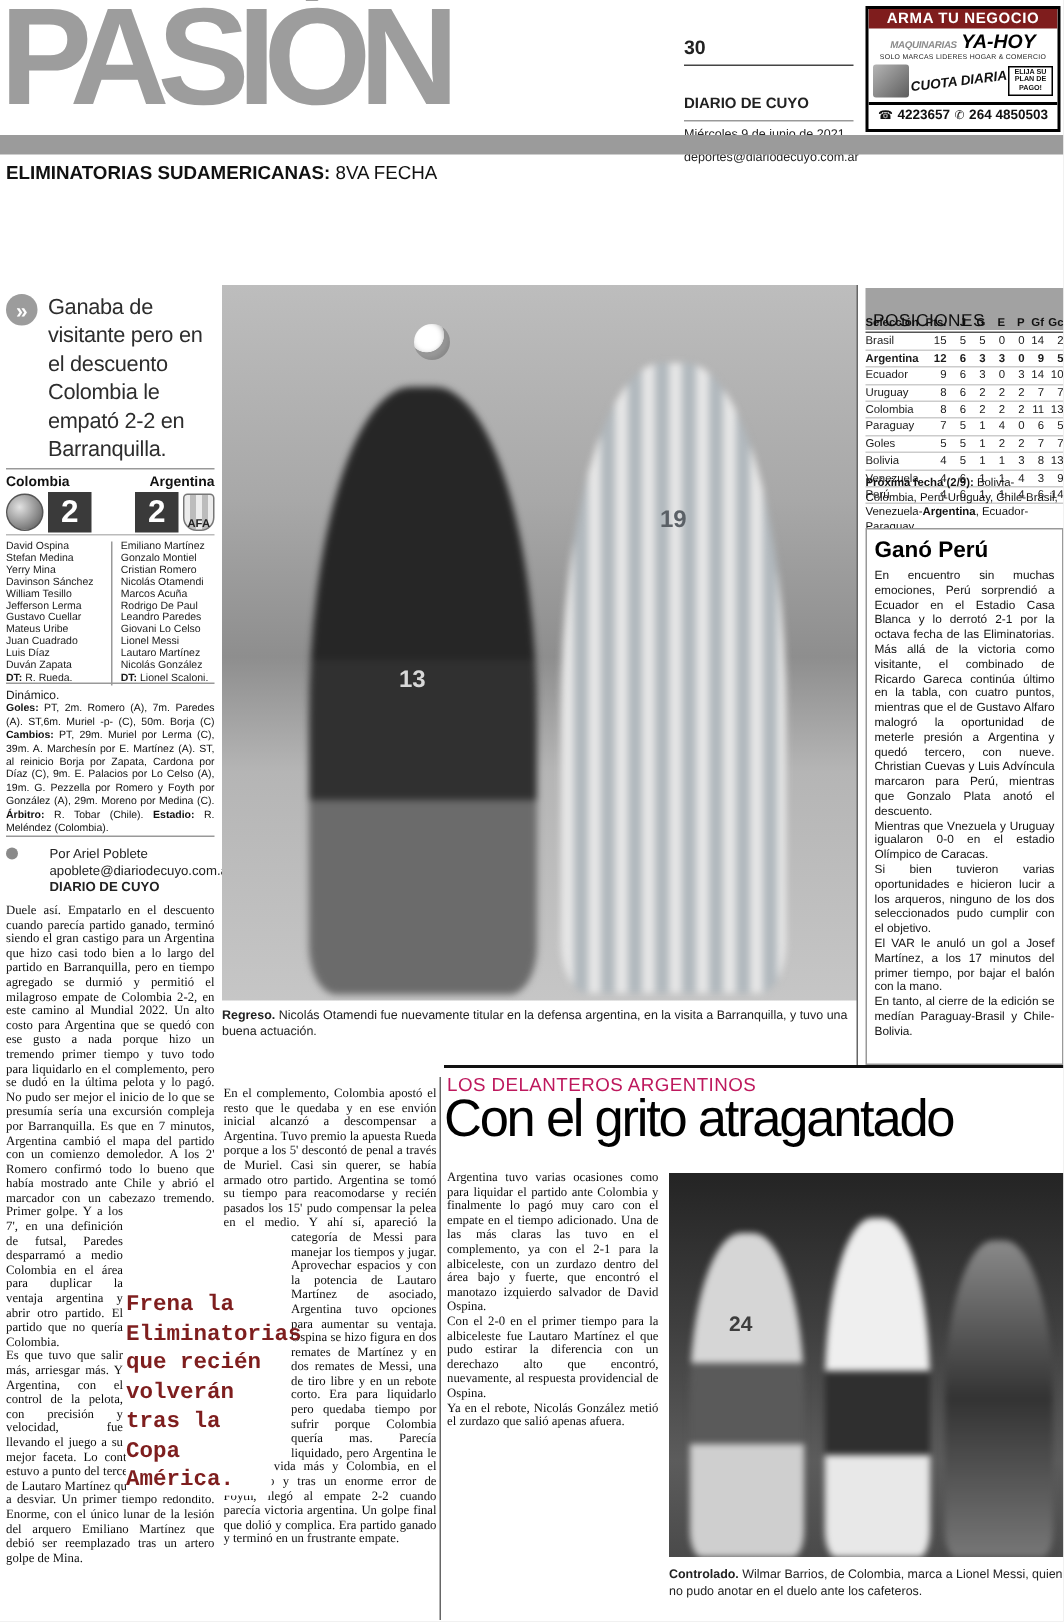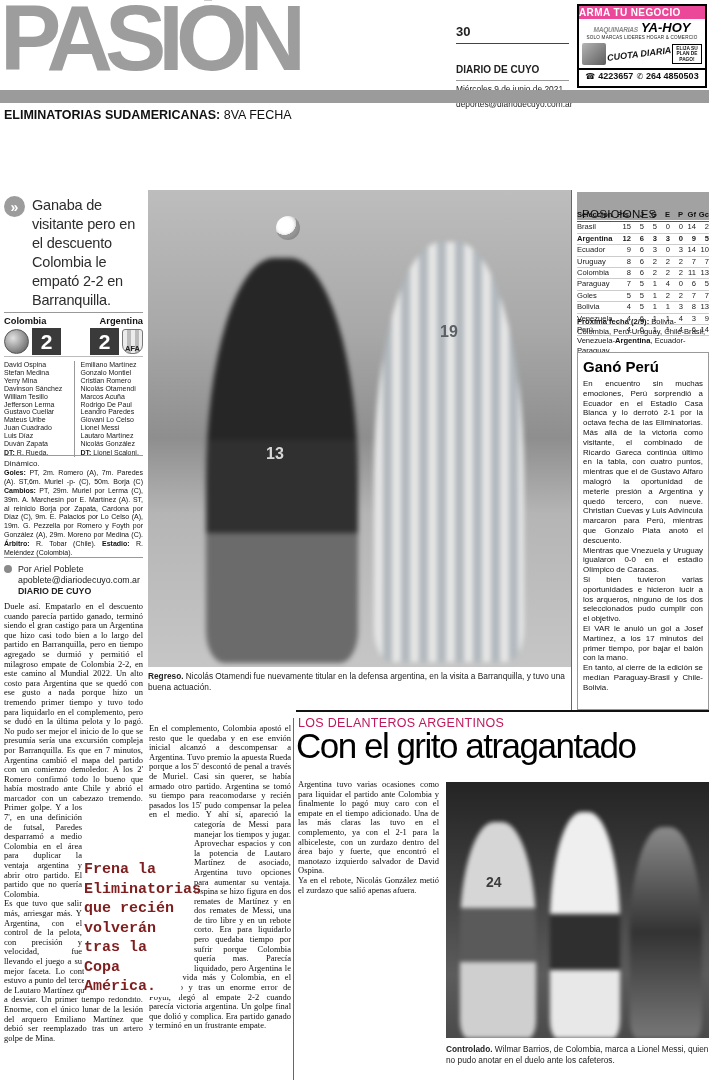--- a/index.html
+++ b/index.html
@@ -8,21 +8,21 @@
   .page *{box-sizing:border-box}
 
   
   .logo{position:absolute;left:0;top:-8px;font-size:92px;font-weight:800;letter-spacing:-8px;
         color:#9d9d9d;line-height:1;white-space:nowrap}
   .mh-info{position:absolute;left:456px;top:24px;width:113px;font-size:8.4px;line-height:1.25;color:#222}
   .mh-page{font-weight:800;font-size:13px;border-bottom:1px solid #444;padding-bottom:3px;margin-bottom:20px}
   .mh-name{font-weight:800;font-size:10px;border-bottom:1px solid #999;padding-bottom:3px;margin-bottom:3px}
   .mh-date{border-bottom:1px solid #999;padding-bottom:2px;margin-bottom:2px}
   .ad{position:absolute;left:577px;top:4px;width:130px;height:84px;border:2px solid #000;overflow:hidden;background:#fff}
-  .ad-top{background:#ec4899;color:#fff;font-weight:800;font-size:10px;padding:1px 0;letter-spacing:.4px}
+  .ad-top{background:#7f1d1d;color:#fff;font-weight:800;font-size:10px;text-align:center;padding:1px 0;letter-spacing:.4px}
   .ad-brandrow{display:flex;align-items:baseline;justify-content:center;gap:3px;margin-top:1px}
   .ad-b1{font-size:6.5px;font-weight:800;font-style:italic;color:#8a8a8a;letter-spacing:-.2px}
   .ad-b2{font-size:13px;font-weight:800;font-style:italic;color:#000}
   .ad-tag{font-size:4.6px;text-align:center;letter-spacing:.2px;color:#222}
   .ad-mid{display:flex;align-items:center;justify-content:space-between;padding:2px 3px;height:28px}
   .ad-machine{width:24px;height:22px;background:linear-gradient(135deg,#b5b5b5,#5d5d5d);border-radius:2px}
   .ad-cuota{font-size:9px;font-weight:800;font-style:italic;transform:rotate(-7deg);line-height:1;text-align:center}
   .ad-elija{font-size:4.8px;font-weight:800;border:1px solid #000;padding:1px 2px;line-height:1.15;width:30px;text-align:center}
   .ad-bottom{border-top:2px solid #000;font-size:9px;text-align:center;padding-top:1px;display:flex;
              justify-content:center;gap:3px;align-items:center;font-weight:800}
@@ -60,21 +60,21 @@
   .lu{list-style:none;margin:0;padding:0}
   .dt-row{margin-top:1px}
   .dt-row b{font-weight:800}
 
   .dinamico{position:absolute;left:4px;top:455px;width:139px;border-top:1px solid #999;padding-top:3px;
             font-size:8px;color:#222}
   .details{position:absolute;left:4px;top:469px;width:139px;font-size:7px;line-height:1.27;color:#111;
            text-align:justify}
   .details b{font-weight:800}
 
-  .byline{position:absolute;left:4px;top:557px;width:139px;border-top:1px solid #999;padding-top:6px;display:flex;gap:6px}
+  .byline{position:absolute;left:4px;top:557px;width:139px;border-top:1px solid #999;padding-top:6px;display:flex;gap:21px}
   .by-dot{flex:0 0 8px;width:8px;height:8px;border-radius:50%;background:#8a8a8a;margin-top:1px}
   .by-lines{font-size:8.8px;line-height:11px;color:#222}
   .by-paper{font-weight:800}
 
   
   .body-col{font-family:"Liberation Serif","DejaVu Serif",serif;font-size:8.5px;line-height:9.6px;
             text-align:justify;color:#0d0d0d;hyphens:auto}
   .body-col p{margin:0}
   .col1{position:absolute;left:4px;top:602px;width:139px;height:475px;overflow:hidden}
   .col2{position:absolute;left:149px;top:724px;width:142px;height:356px;overflow:hidden}
@@ -89,21 +89,21 @@
               background:linear-gradient(180deg,#bdbdbd 0%,#a8a8a8 30%,#8e8e8e 52%,#b5b5b5 68%,#c6c6c6 100%)}
   .ball{position:absolute;left:128px;top:26px;width:24px;height:24px;border-radius:50%;
         background:radial-gradient(circle at 35% 30%,#fff 50%,#9a9a9a 52%,#e8e8e8);box-shadow:inset -3px -3px 4px #888}
   .pl{position:absolute;border-radius:45% 45% 12% 12%/55% 55% 8% 8%;filter:blur(2.5px)}
   .pl-left{left:58px;top:68px;width:152px;height:405px;
            background:linear-gradient(180deg,#262626 0 45%,#303030 45% 68%,#6b6b6b 68%)}
   .pl-right{left:226px;top:52px;width:150px;height:420px;
             background:repeating-linear-gradient(90deg,#e6e6e6 0 9px,#b1b8bd 9px 18px)}
   .jn{position:absolute;font-weight:800;font-size:16px}
   .jn-left{left:118px;top:255px;color:#d8d8d8}
-  .jn-right{left:292px;top:133px;color:#5a6066}
+  .jn-right{left:292px;top:148px;color:#5a6066}
   .cap1{position:absolute;left:148px;top:671px;width:424px}
   .caption{font-size:8.3px;line-height:11px;color:#222}
   .caption b{font-weight:800}
 
   
   .vr1{position:absolute;left:571px;top:190px;width:1px;height:520px;background:#666}
   .vr2{position:absolute;left:293px;top:718px;width:1px;height:362px;background:#666}
   .art2-rule{position:absolute;left:296px;top:710px;width:413px;height:2px;background:#111}
 
   
@@ -436,20 +436,21 @@
         <p>En tanto, al cierre de la edición se medían Paraguay-Brasil y Chile-Bolivia.</p>
       </div>
   </div>
 
   <div class="art2-rule"></div>
   <div class="kicker2">LOS DELANTEROS ARGENTINOS</div>
   <h2 class="headline2">Con el grito atragantado</h2>
   <div class="col3 body-col">
 
   <p>Argentina tuvo varias ocasiones como para liquidar el partido ante Colombia y finalmente lo pagó muy caro con el empate en el tiempo adicionado. Una de las más claras las tuvo en el complemento, ya con el 2-1 para la albiceleste, con un zurdazo dentro del área bajo y fuerte, que encontró el manotazo izquierdo salvador de David Ospina.</p>
+      <p>Con el 2-0 en el primer tiempo para la albiceleste fue Lautaro Martínez el que pudo estirar la diferencia con un derechazo alto que encontró, nuevamente, al respuesta providencial de Ospina.</p>
       <p>Ya en el rebote, Nicolás González metió el zurdazo que salió apenas afuera.</p>
     </div>
 
   <div class="photo-2">
     <span class="p2 p2a"></span>
     <span class="p2 p2b"></span>
     <span class="p2 p2c"></span>
     <span class="jn-24">24</span>
   </div>
   <div class="cap2 caption">

